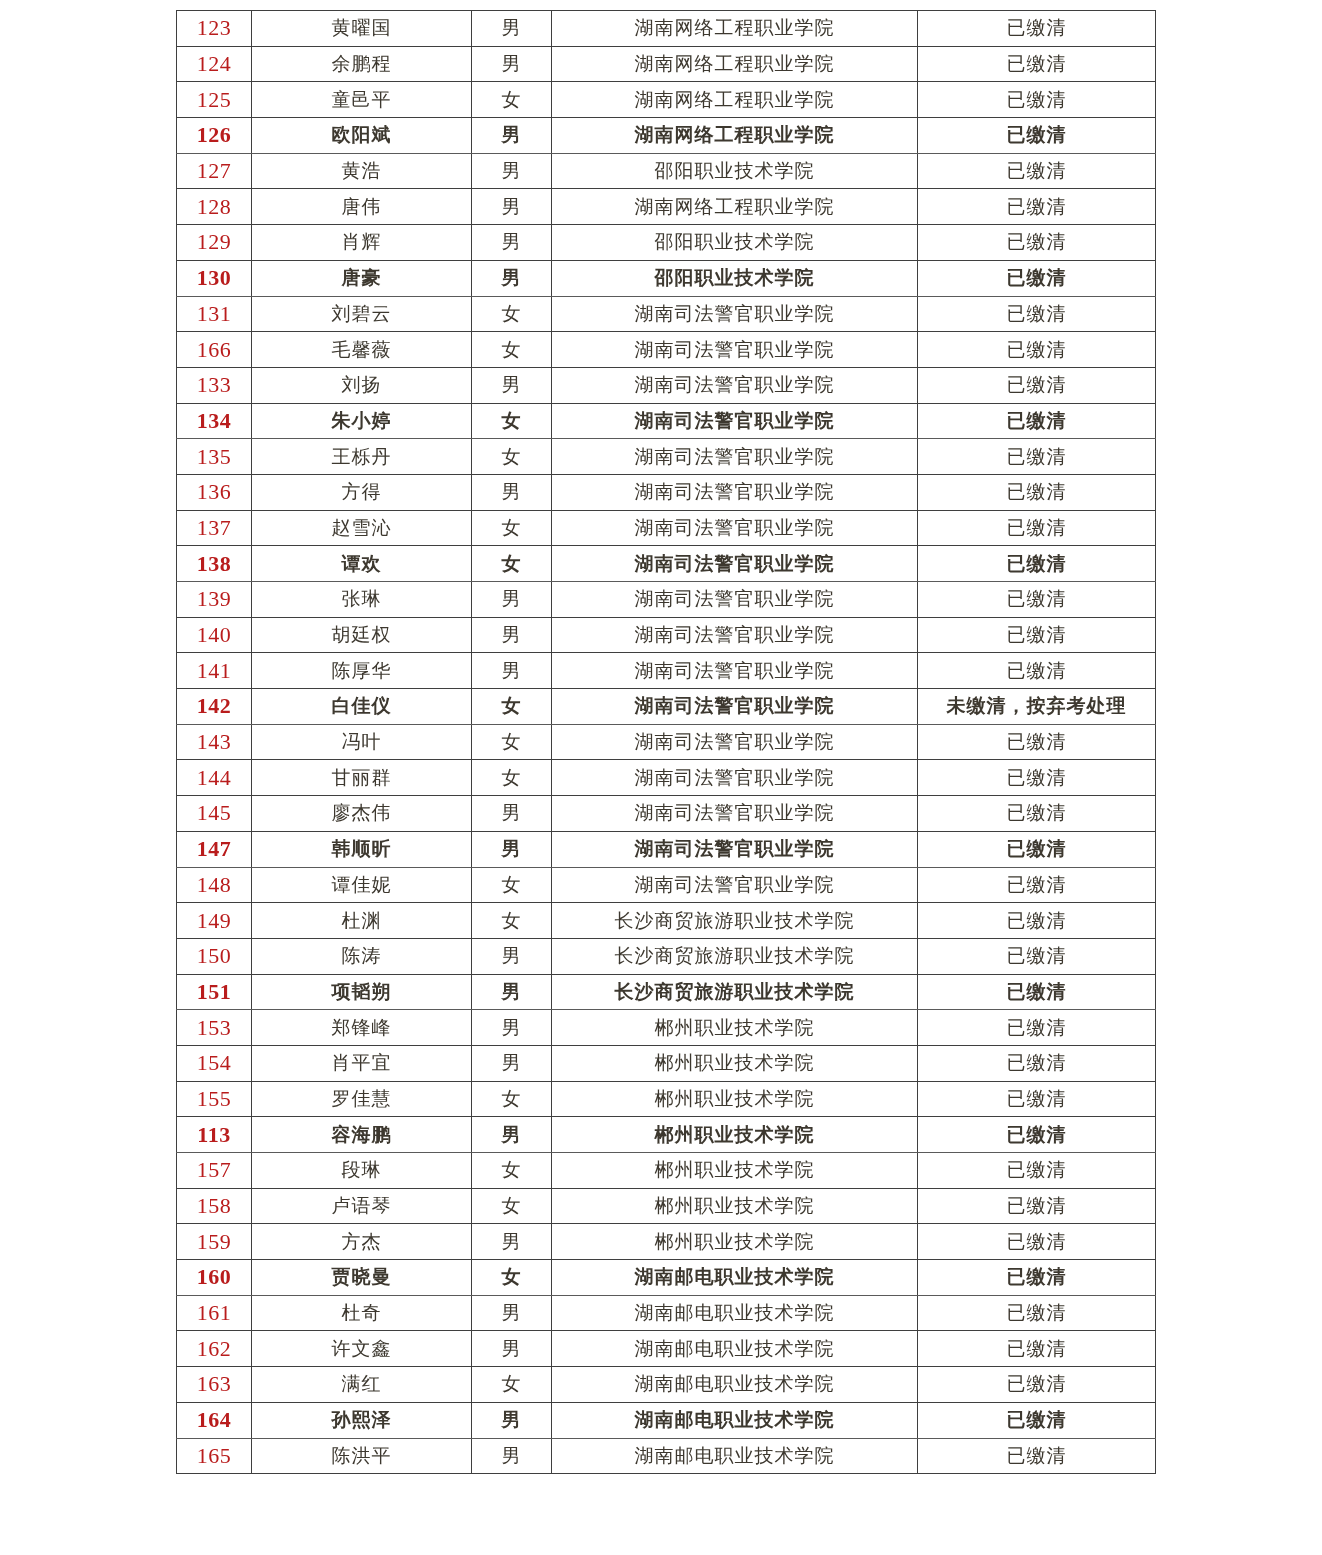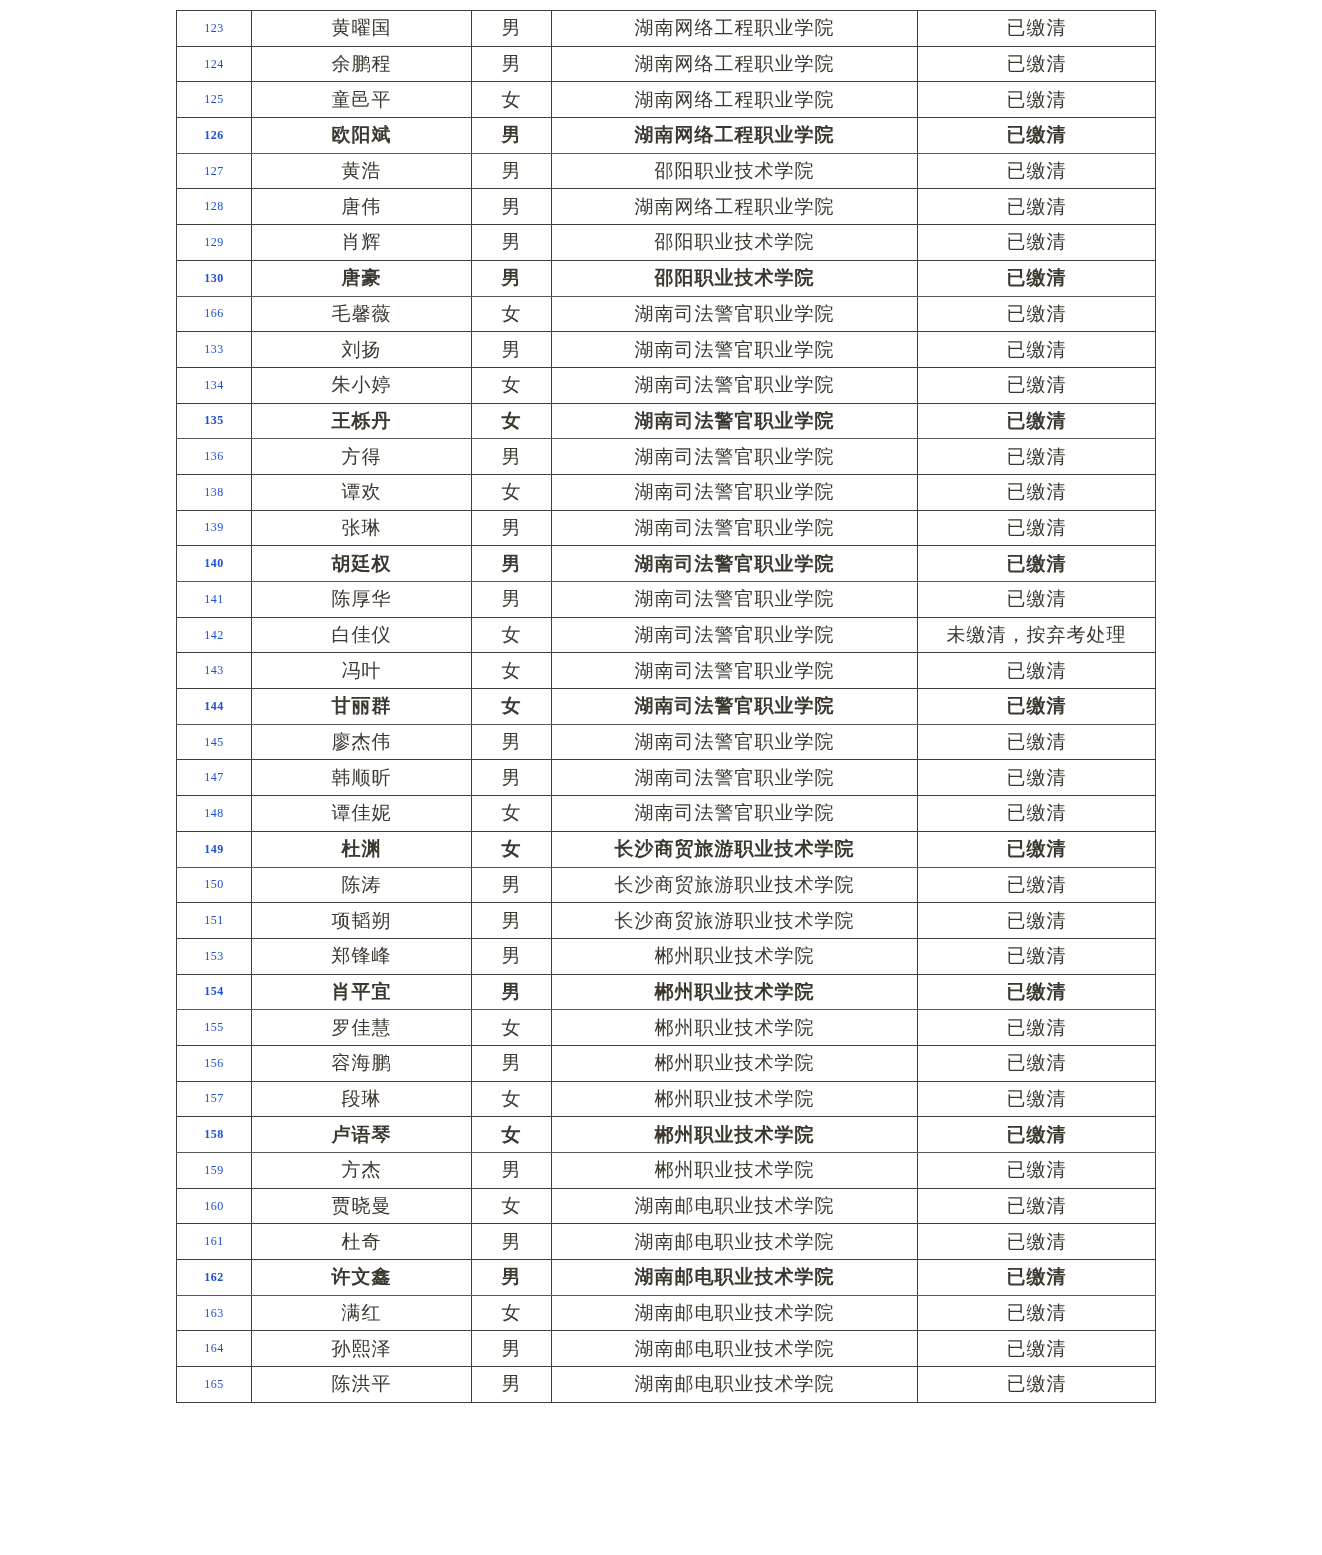--- a/index.html
+++ b/index.html
@@ -32,23 +32,23 @@
     padding: 0 4px;
     text-align: center;
     vertical-align: middle;
     color: #3d382f;
     font-size: 19px;
     letter-spacing: 1px;
     white-space: nowrap;
     overflow: hidden;
   }
   table.roster td.col-no {
-    font-size: 12px;
+    font-size: 22px;
     letter-spacing: 0.5px;
-    color: #1d4ed8;
+    color: #b91c1c;
     margin-left: 16px;
   }
   
   table.roster tr:nth-child(4n) td {
     border-bottom-color: #5a5a5a;
     font-weight: bold;
   }
 </style>
 </head>
 <body>
@@ -114,20 +114,27 @@
             <td class="col-status">已缴清</td>
           </tr>
           <tr>
             <td class="col-no">130</td>
             <td class="col-name">唐豪</td>
             <td class="col-gender">男</td>
             <td class="col-school">邵阳职业技术学院</td>
             <td class="col-status">已缴清</td>
           </tr>
           <tr>
+            <td class="col-no">131</td>
+            <td class="col-name">刘碧云</td>
+            <td class="col-gender">女</td>
+            <td class="col-school">湖南司法警官职业学院</td>
+            <td class="col-status">已缴清</td>
+          </tr>
+          <tr>
             <td class="col-no">166</td>
             <td class="col-name">毛馨薇</td>
             <td class="col-gender">女</td>
             <td class="col-school">湖南司法警官职业学院</td>
             <td class="col-status">已缴清</td>
           </tr>
           <tr>
             <td class="col-no">133</td>
             <td class="col-name">刘扬</td>
             <td class="col-gender">男</td>
@@ -149,20 +156,27 @@
             <td class="col-status">已缴清</td>
           </tr>
           <tr>
             <td class="col-no">136</td>
             <td class="col-name">方得</td>
             <td class="col-gender">男</td>
             <td class="col-school">湖南司法警官职业学院</td>
             <td class="col-status">已缴清</td>
           </tr>
           <tr>
+            <td class="col-no">137</td>
+            <td class="col-name">赵雪沁</td>
+            <td class="col-gender">女</td>
+            <td class="col-school">湖南司法警官职业学院</td>
+            <td class="col-status">已缴清</td>
+          </tr>
+          <tr>
             <td class="col-no">138</td>
             <td class="col-name">谭欢</td>
             <td class="col-gender">女</td>
             <td class="col-school">湖南司法警官职业学院</td>
             <td class="col-status">已缴清</td>
           </tr>
           <tr>
             <td class="col-no">139</td>
             <td class="col-name">张琳</td>
             <td class="col-gender">男</td>
@@ -261,21 +275,21 @@
             <td class="col-status">已缴清</td>
           </tr>
           <tr>
             <td class="col-no">155</td>
             <td class="col-name">罗佳慧</td>
             <td class="col-gender">女</td>
             <td class="col-school">郴州职业技术学院</td>
             <td class="col-status">已缴清</td>
           </tr>
           <tr>
-            <td class="col-no">156</td>
+            <td class="col-no">113</td>
             <td class="col-name">容海鹏</td>
             <td class="col-gender">男</td>
             <td class="col-school">郴州职业技术学院</td>
             <td class="col-status">已缴清</td>
           </tr>
           <tr>
             <td class="col-no">157</td>
             <td class="col-name">段琳</td>
             <td class="col-gender">女</td>
             <td class="col-school">郴州职业技术学院</td>

